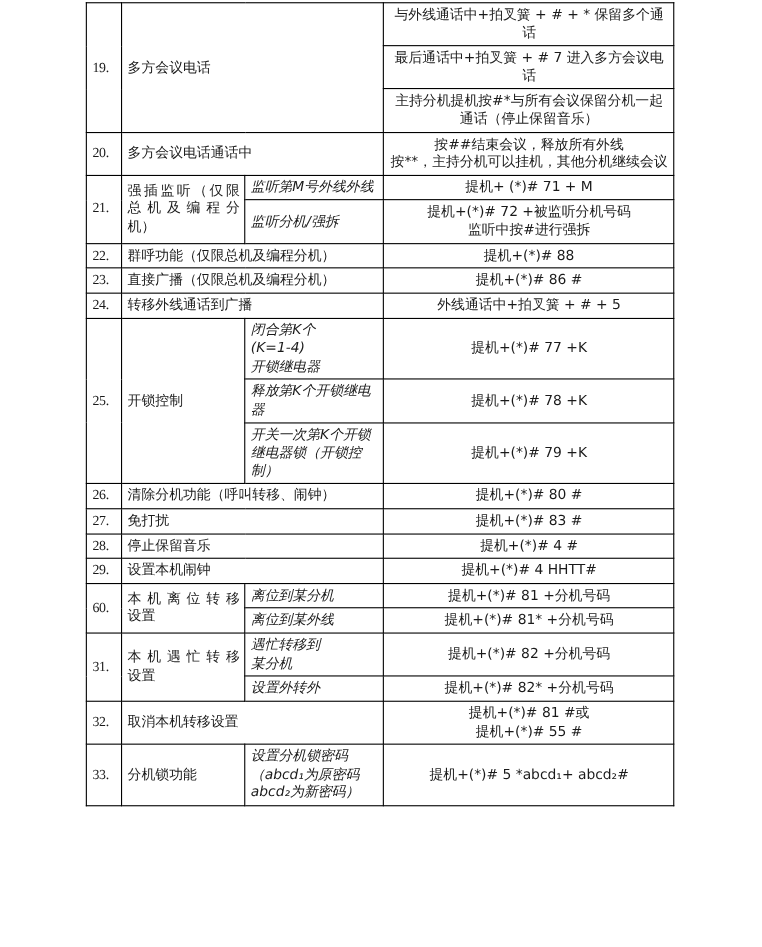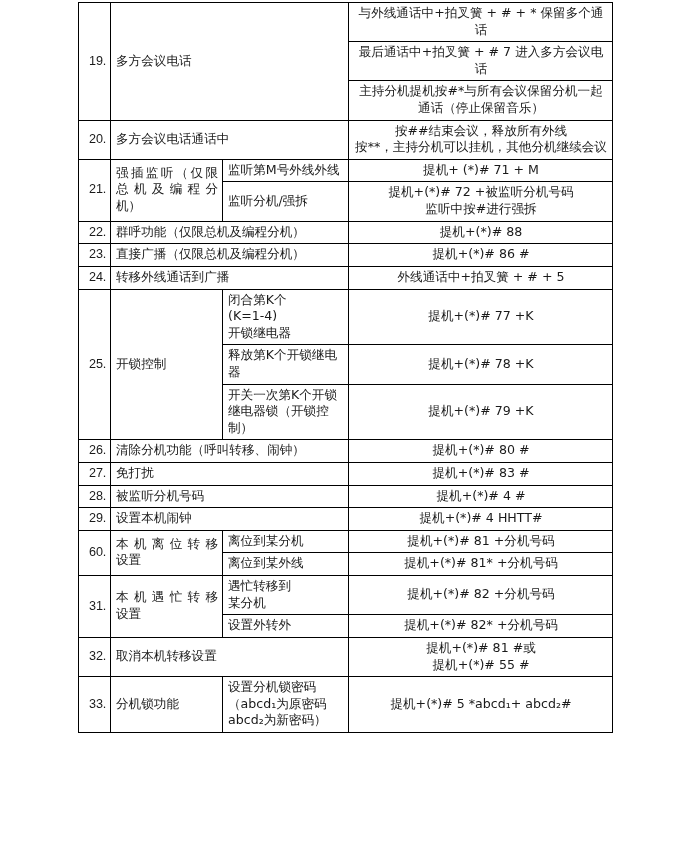--- a/index.html
+++ b/index.html
@@ -42,33 +42,34 @@
     box-sizing: border-box;
   }
 
   
   col.c-no   { width: 32px; }
   col.c-name { width: 112px; }
   col.c-sub  { width: 126px; }
   col.c-code { width: 264px; }
 
   td.no {
-    text-align: right;
-    font-family: Liberation Sans, sans-serif;
+    text-align: left;
+    font-family: Liberation Serif, serif;
     font-size: 12.2px;
     padding: 2px 1px;
     letter-spacing: -0.2px;
   }
 
   td.name {
     text-align: left;
   }
 
   td.sub {
     text-align: left;
+    font-style: italic;
   }
 
   td.code {
     text-align: center;
     padding-left: 7px;
   }
 
   
   td.justify > span {
     display: block;
@@ -181,21 +182,21 @@
       </tr>
 
       <tr>
         <td class="no">27.</td>
         <td class="name" colspan="2">免打扰</td>
         <td class="code">提机+(*)# 83 #</td>
       </tr>
 
       <tr>
         <td class="no">28.</td>
-        <td class="name" colspan="2">被监听分机号码</td>
+        <td class="name" colspan="2">停止保留音乐</td>
         <td class="code">提机+(*)# 4 #</td>
       </tr>
 
       <tr>
         <td class="no">29.</td>
         <td class="name" colspan="2">设置本机闹钟</td>
         <td class="code">提机+(*)# 4 HHTT#</td>
       </tr>
 
       <tr>

